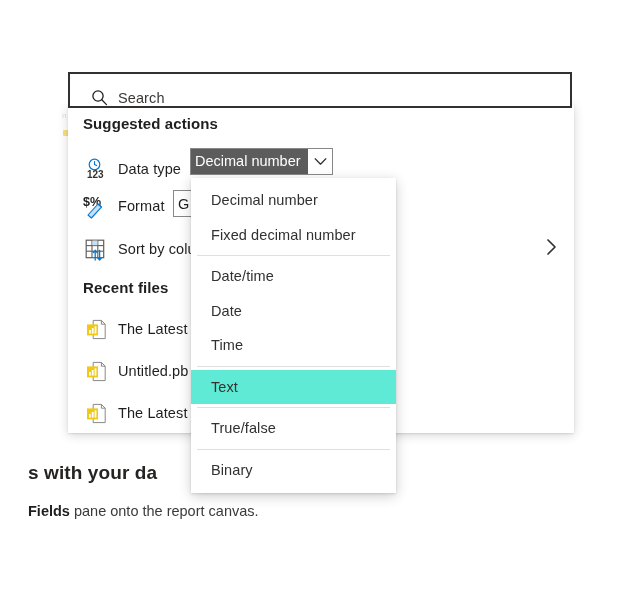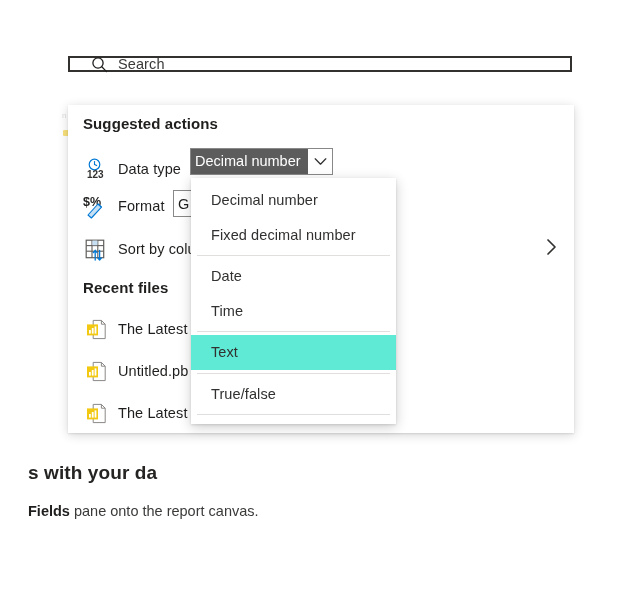--- a/index.html
+++ b/index.html
@@ -73,28 +73,28 @@
     width: 506px;
     height: 328px;
     background: #ffffff;
     box-shadow: 0 2px 10px rgba(0,0,0,.16), 0 0.6px 1.8px rgba(0,0,0,.10);
   }
 
   
   .searchbox {
     position: absolute;
     left: 68px;
-    top: 56px;
+    top: 72px;
     width: 504px;
-    height: 16px;
+    height: 36px;
     background: #ffffff;
     border: 2px solid #323130;
     box-sizing: border-box;
     display: flex;
-    align-items: center;
+    align-items: flex-end;
     padding: 0 8px;
   }
   .search-icon {
     width: 22px;
     height: 18px;
     flex: 0 0 auto;
     display: flex;
     align-items: center;
     justify-content: center;
     margin-left: 10px;
@@ -387,20 +387,22 @@
       <rect x="9.6" y="8.4" width="1.8" height="7.2" fill="#fff"></rect>
     </svg>
   </span>
   <span class="file-label">The Latest (</span>
 </div>
 
 <div class="dropdown">
   <div class="menu-item">Decimal number</div>
   <div class="menu-item">Fixed decimal number</div>
   <div class="menu-sep"></div>
+  <div class="menu-item">Date/time</div>
   <div class="menu-item">Date</div>
   <div class="menu-item">Time</div>
   <div class="menu-sep"></div>
   <div class="menu-item selected">Text</div>
   <div class="menu-sep"></div>
   <div class="menu-item">True/false</div>
   <div class="menu-sep"></div>
+  <div class="menu-item">Binary</div>
 </div>
 
 </body></html>

